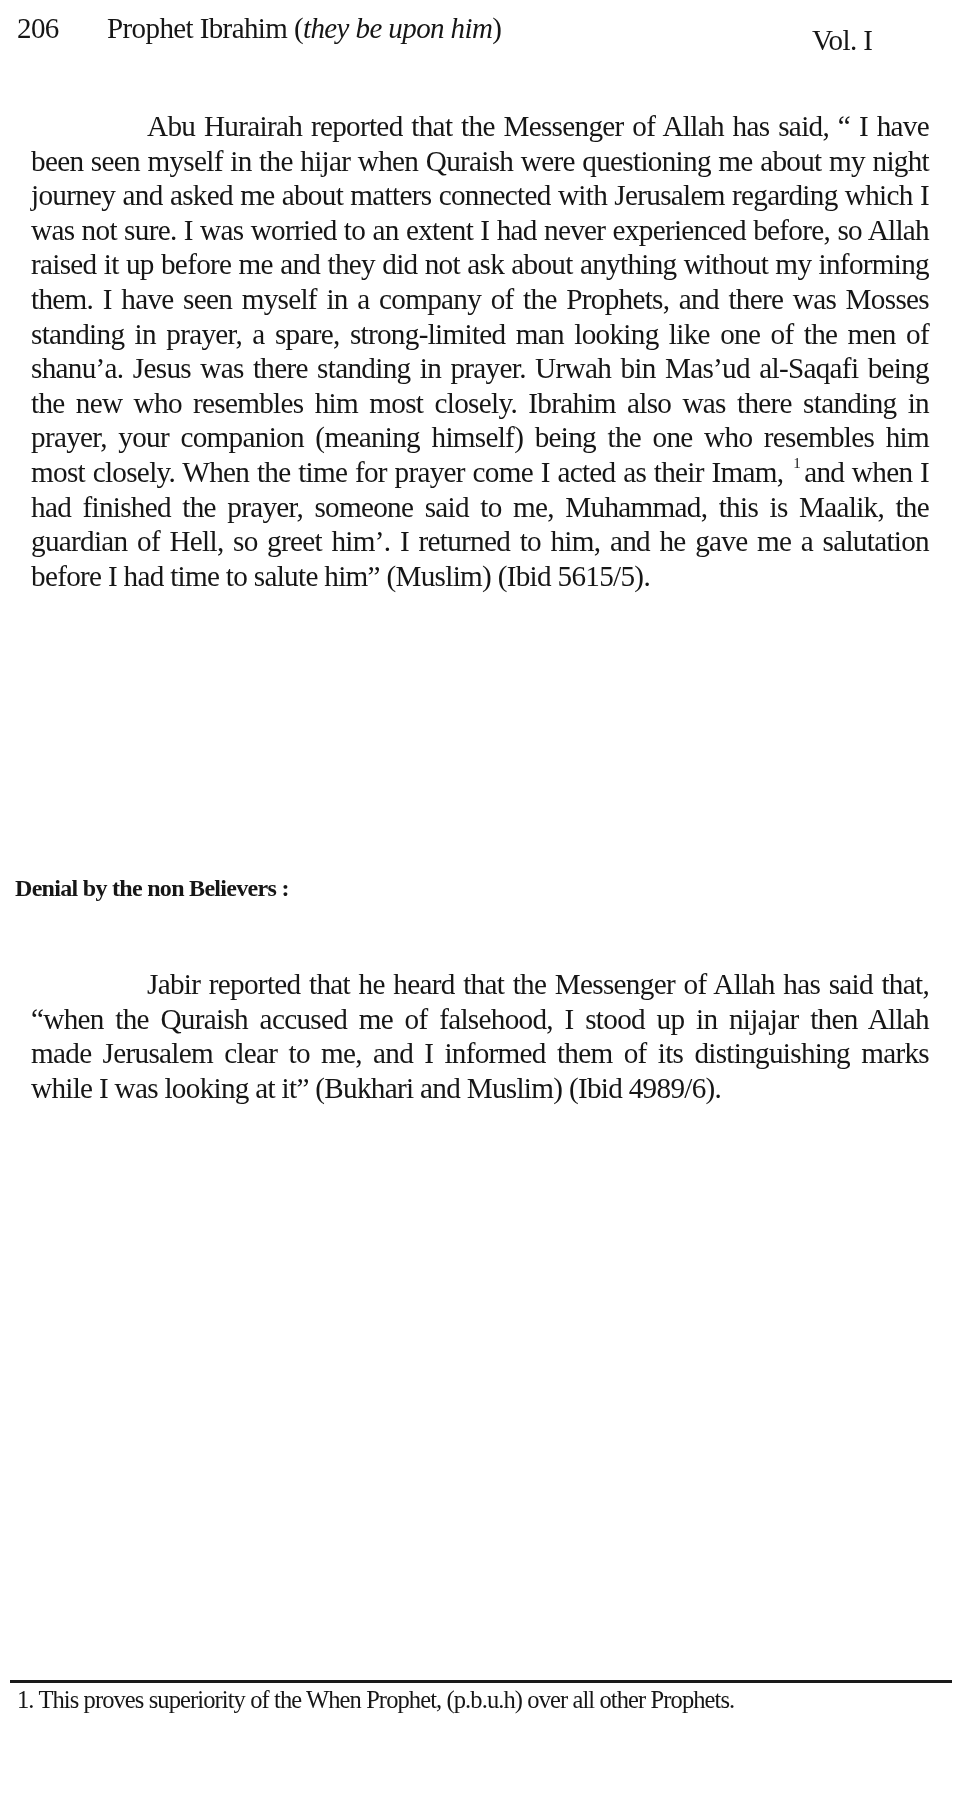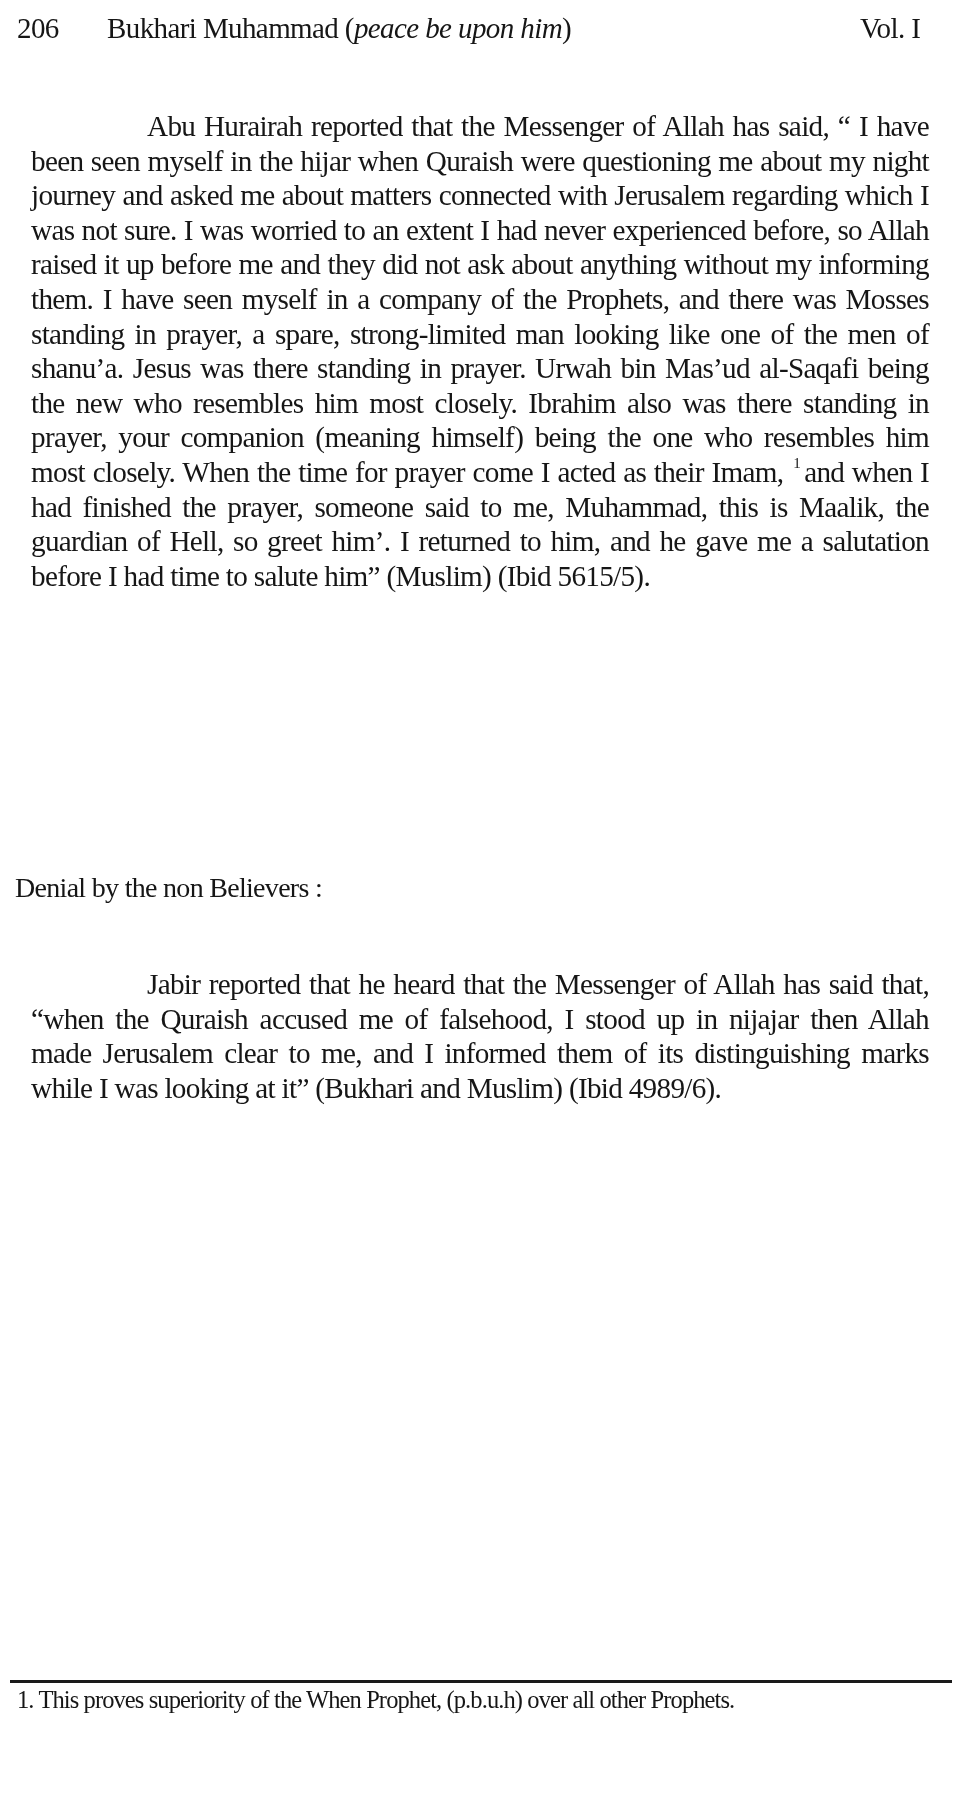--- a/index.html
+++ b/index.html
@@ -10,50 +10,50 @@
   }
   .page { position: absolute; left: 0; top: 0; width: 960px; height: 1396px; padding-left: 43px; }
   .running-head {
     position: absolute; left: 17px; top: 8px; width: 930px; height: 40px;
     font-size: 29px; line-height: 40px; white-space: nowrap;
     letter-spacing: -0.6px;
   }
   .running-head .pnum { position: absolute; left: 0; top: 0; }
   .running-head .title { position: absolute; left: 90px; top: 0; }
   .running-head .title i { font-style: italic; }
-  .running-head .vol { position: absolute; left: 795px; top: 0; margin-left: 48px; }
+  .running-head .vol { position: absolute; left: 795px; top: 12px; }
   .body-block {
     position: absolute; left: 15px; width: 930px;
     font-size: 29.2px; line-height: 34.6px; text-align: justify;
     text-align-last: left; letter-spacing: -0.7px; word-spacing: 0px;
   }
   .para1 { top: 93px; }
   .para1 p, .para2 p { margin: 16px; text-indent: 116px; }
   .heading {
     position: absolute; left: 15px; top: 870px;
-    font-size: 28px; font-weight: normal; line-height: 36px; letter-spacing: -0.7px;
+    font-size: 24px; font-weight: bold; line-height: 36px; letter-spacing: -0.7px;
   }
   .para2 { top: 951px; }
   .fn-ref { font-size: 15px; vertical-align: 14px; line-height: 0; padding-left: 10px; padding-right: 4px; }
   .fn-rule {
     position: absolute; left: 10px; top: 1680px; width: 942px; height: 3px; background: #1a1a1a;
   }
   .footnote {
     position: absolute; left: 17px; top: 1684px; width: 940px;
     font-size: 24.5px; line-height: 32px; white-space: nowrap; letter-spacing: -0.9px;
   }
 </style>
 </head>
 <body>
 
 <div class="page">
 
   <div class="running-head">
     <span class="pnum">206</span>
-    <span class="title"><span>Bukhari Muhammad (</span><i>peace be upon him</i><span>)</span></span>
+    <span class="title"><span>Prophet Ibrahim (</span><i>they be upon him</i><span>)</span></span>
     <span class="vol">Vol. I</span>
   </div>
 
   <div class="body-block para1">
     <p><span>Abu Hurairah reported that the Messenger of Allah has said, “ I have been seen myself in the hijar when Quraish were questioning me about my night journey and asked me about matters connected with Jerusalem regarding which I was not sure. I was worried to an extent I had never experienced before, so Allah raised it up before me and they did not ask about anything without my informing them. I have seen myself in a company of the Prophets, and there was Mosses standing in prayer, a spare, strong-limited man looking like one of the men of shanu’a. Jesus was there standing in prayer. Urwah bin Mas’ud al-Saqafi being the new who resembles him most closely. Ibrahim also was there standing in prayer, your companion (meaning himself) being the one who resembles him most closely. When the time for prayer come I acted as their Imam,</span><sup class="fn-ref">1</sup><span>and when I had finished the prayer, someone said to me, Muhammad, this is Maalik, the guardian of Hell, so greet him’. I returned to him, and he gave me a salutation before I had time to salute him” (Muslim) (Ibid 5615/5).</span></p>
   </div>
 
   <div class="heading">Denial by the non Believers :</div>
 
   <div class="body-block para2">

